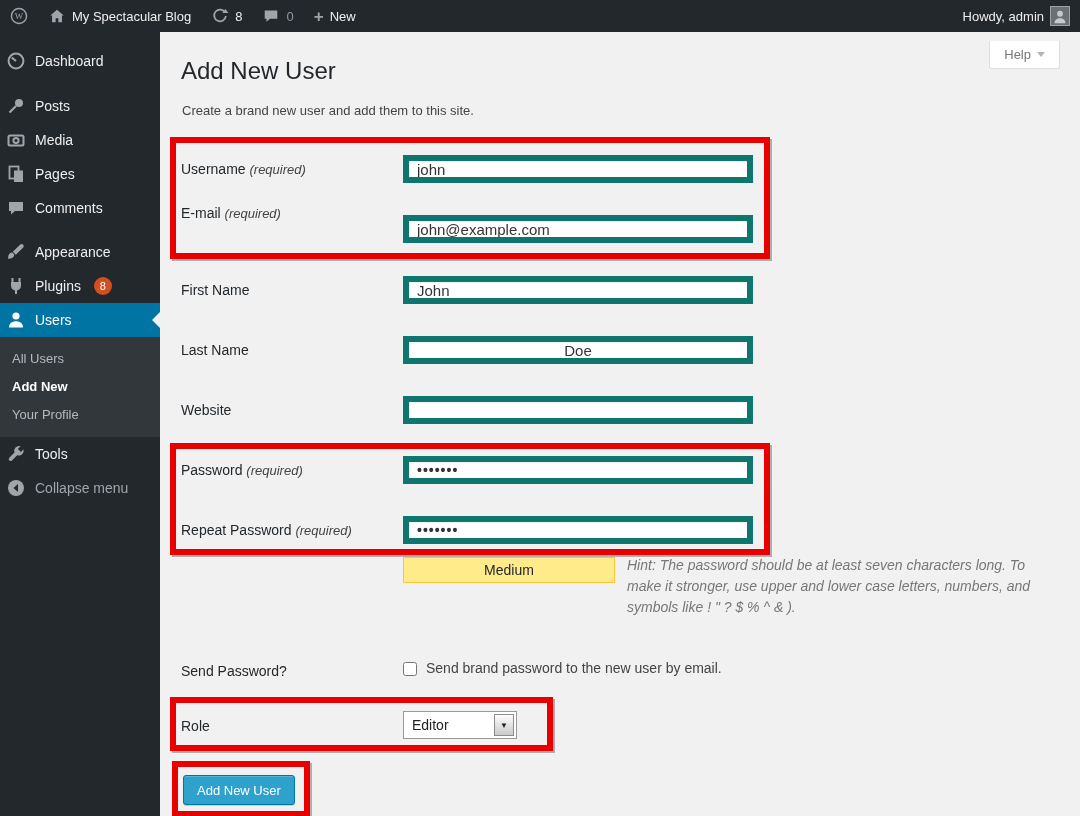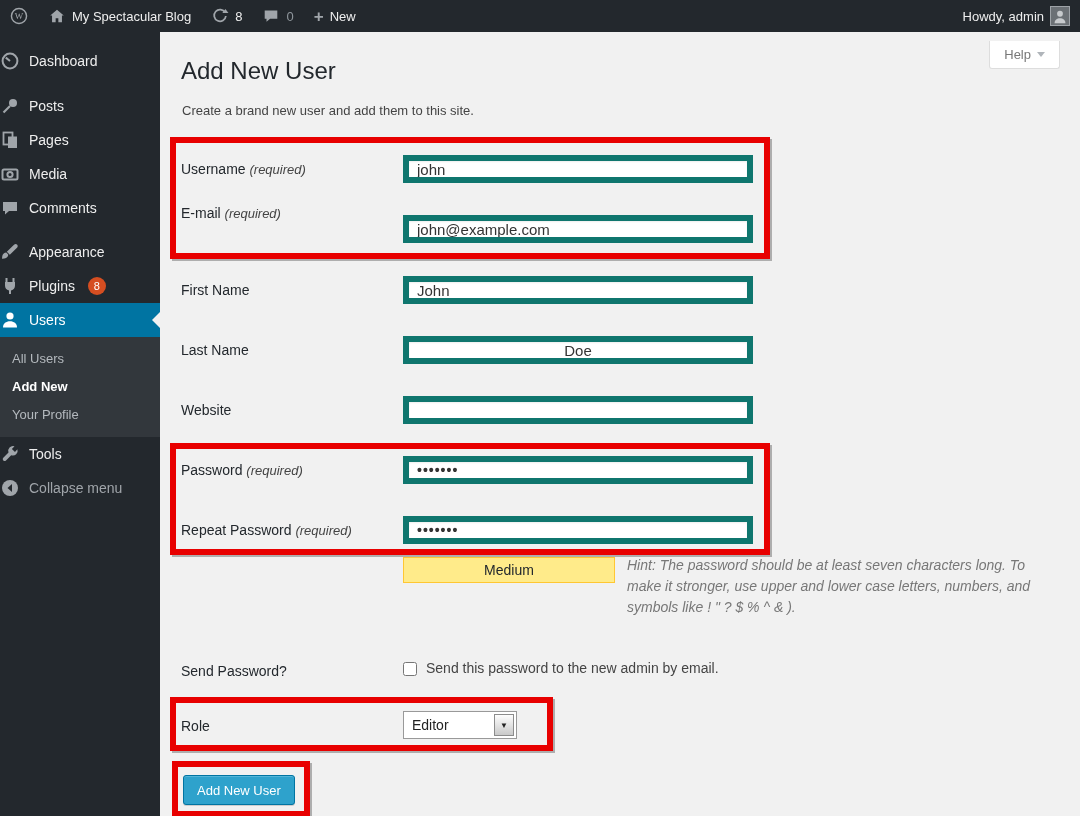--- a/index.html
+++ b/index.html
@@ -17,21 +17,21 @@
   .ab-muted { color:#8f969c; }
   .ab-spacer { flex:1; }
   .ab-plus { font-size:17px; color:#a0a5aa; line-height:1; font-weight:bold; }
   .ab-avatar { width:20px; height:20px; border:1px solid #9ea3a8; display:inline-flex; }
 
   
   .sidebar { position:absolute; left:0; top:32px; width:160px; height:784px;
              background:#23282d; color:#eee; font-size:14px; z-index:10; }
   .menu { padding-top:12px; }
   .menu-item { height:34px; display:flex; align-items:center; gap:9px;
-               padding-left:0; cursor:pointer; position:relative; color:#eee; }
+               padding-left:6px; cursor:pointer; position:relative; color:#eee; }
   .menu-item .m-ico { width:20px; height:20px; color:#a0a5aa; flex:0 0 20px; display:inline-flex; }
   .menu-item svg { width:100%; height:100%; }
   .menu-sep-s { height:11px; }
   .menu-sep-m { height:10px; }
   .menu-item.active { background:#0074a2; color:#fff; }
   .menu-item.active .m-ico { color:#fff; }
   .menu-arrow { position:absolute; right:0; top:50%; transform:translateY(-50%);
                 width:0; height:0; border-top:8px solid transparent;
                 border-bottom:8px solid transparent; border-right:8px solid #f1f1f1; }
   .badge { background:#d54e21; color:#fff; border-radius:50%; min-width:18px; height:18px;
@@ -167,34 +167,34 @@
         <svg viewBox="0 0 20 20">
             <circle cx="13" cy="7" r="4" fill="currentColor"></circle>
             <path d="M3.5 16.5l6.5-6.5" stroke="currentColor" stroke-width="2.2"></path>
           </svg>
       </span>
       <span>Posts</span>
     </div>
     <div class="menu-item">
       <span class="m-ico">
         <svg viewBox="0 0 20 20">
+            <rect x="2.5" y="5.5" width="15" height="10" rx="1.5" fill="none" stroke="currentColor" stroke-width="2"></rect>
+            <circle cx="10" cy="10.5" r="2.6" fill="none" stroke="currentColor" stroke-width="2"></circle>
+          </svg>
+      </span>
+      <span>Media</span>
+    </div>
+    <div class="menu-item">
+      <span class="m-ico">
+        <svg viewBox="0 0 20 20">
             <rect x="3.5" y="2.5" width="9" height="12" fill="none" stroke="currentColor" stroke-width="1.8"></rect>
             <rect x="8" y="6.5" width="9" height="11.5" fill="currentColor"></rect>
           </svg>
       </span>
       <span>Pages</span>
-    </div>
-    <div class="menu-item">
-      <span class="m-ico">
-        <svg viewBox="0 0 20 20">
-            <rect x="2.5" y="5.5" width="15" height="10" rx="1.5" fill="none" stroke="currentColor" stroke-width="2"></rect>
-            <circle cx="10" cy="10.5" r="2.6" fill="none" stroke="currentColor" stroke-width="2"></circle>
-          </svg>
-      </span>
-      <span>Media</span>
     </div>
     <div class="menu-item">
       <span class="m-ico">
         <svg viewBox="0 0 20 20">
             <path d="M3 4h14v9h-8l-4 3.5V13H3z" fill="currentColor"></path>
           </svg>
       </span>
       <span>Comments</span>
     </div>
     <div class="menu-sep-m"></div>
@@ -298,21 +298,21 @@
     <span>Repeat Password</span>
     <span class="req">(required)</span>
   </div>
   <input class="txt-input pw" style="top: 475px;" type="text" value="•••••••">
 
   <div class="strength-meter">Medium</div>
   <div class="pw-hint">Hint: The password should be at least seven characters long. To make it stronger, use upper and lower case letters, numbers, and symbols like ! " ? $ % ^ &amp; ).</div>
 
   <div class="form-label" style="top:622px">Send Password?</div>
   <input class="send-checkbox" type="checkbox" style="">
-  <div class="send-label">Send this password to the new admin by email.</div>
+  <div class="send-label">Send brand password to the new user by email.</div>
 
   <div class="form-label" style="top:677px">Role</div>
   <div class="role-select">
     <span class="role-value">Editor</span>
     <span class="role-btn">▼</span>
   </div>
 
   <button class="submit-btn">Add New User</button>
 </div>
 

